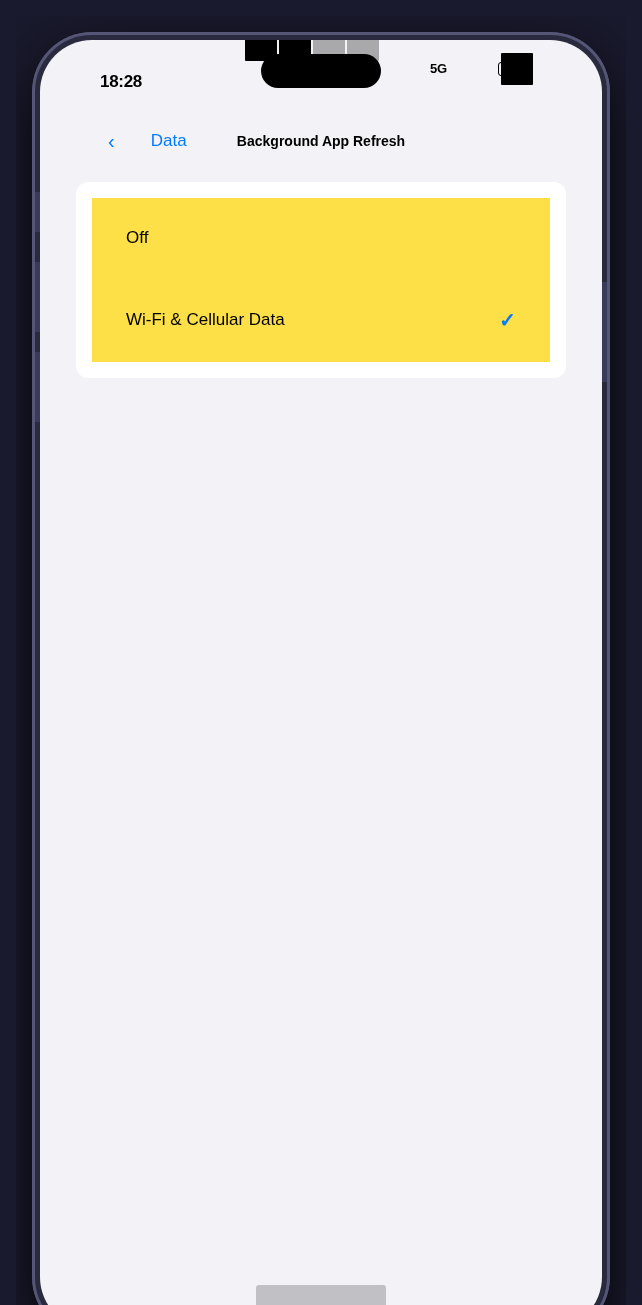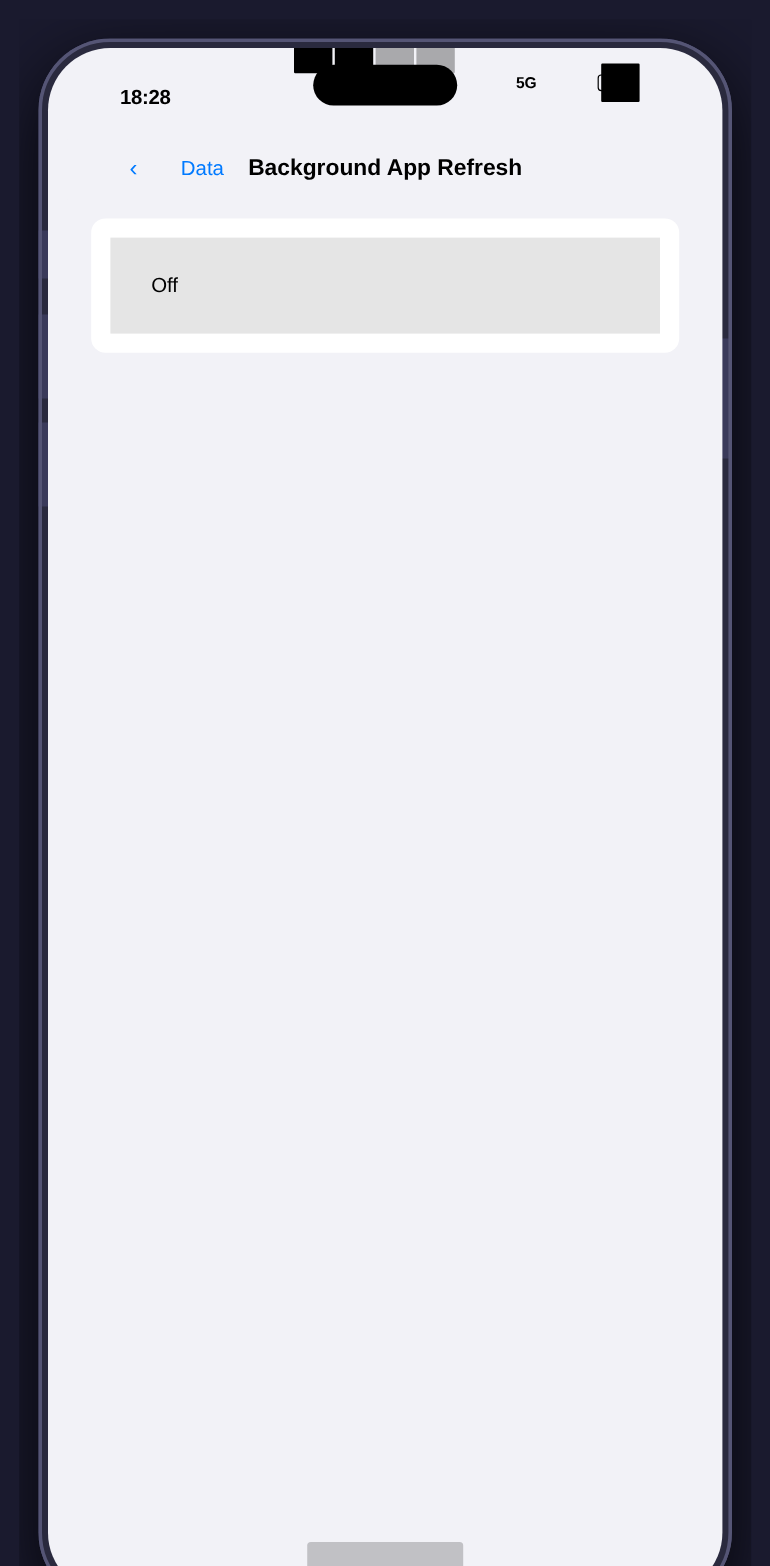--- a/index.html
+++ b/index.html
@@ -189,21 +189,21 @@
     }
 
     .back-chevron {
       font-size: 20px;
       color: #007aff;
       line-height: 1;
       margin-top: -1px;
     }
 
     .nav-title {
-      font-size: 19px;
+      font-size: 14px;
       font-weight: 600;
       color: #000;
       text-align: center;
     }
 
     
     .content {
       flex: 1;
       padding: 16px 0;
       background: #f2f2f7;
@@ -218,21 +218,21 @@
       overflow: hidden;
     }
 
     .settings-row {
       display: flex;
       align-items: center;
       justify-content: space-between;
       padding: 14px 18px;
       min-height: 50px;
       position: relative;
-      background: #e5e5e5;
+      background: #fde047;
     }
 
     .settings-row:not(:last-child)::after {
       content: '';
       position: absolute;
       bottom: 0;
       left: 18px;
       right: 0;
       height: 0.5px;
       background: #e5e5ea;
@@ -310,19 +310,23 @@
     </div>
 
     <div class="content">
       <div class="settings-group">
 
         <div class="settings-row">
           <span class="settings-row-text">Off</span>
         </div>
 
 
+        <div class="settings-row">
+          <span class="settings-row-text">Wi-Fi &amp; Cellular Data</span>
+          <span class="check-icon">✓</span>
+        </div>
 
       </div>
     </div>
 
     <div class="home-indicator"></div>
   </div>
 </div>
 
 </body></html>

